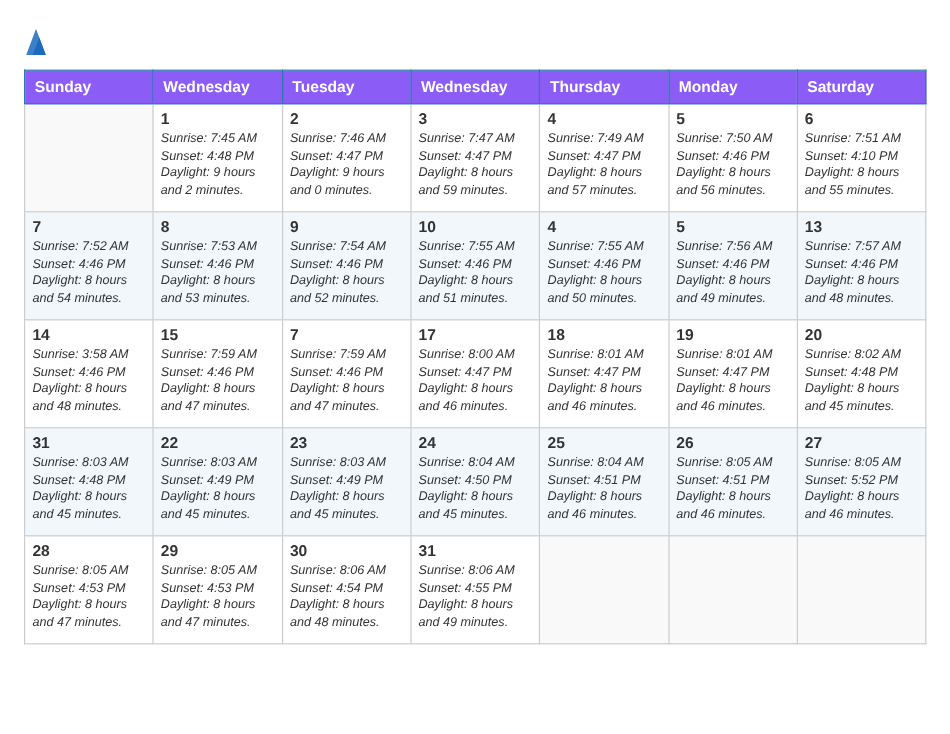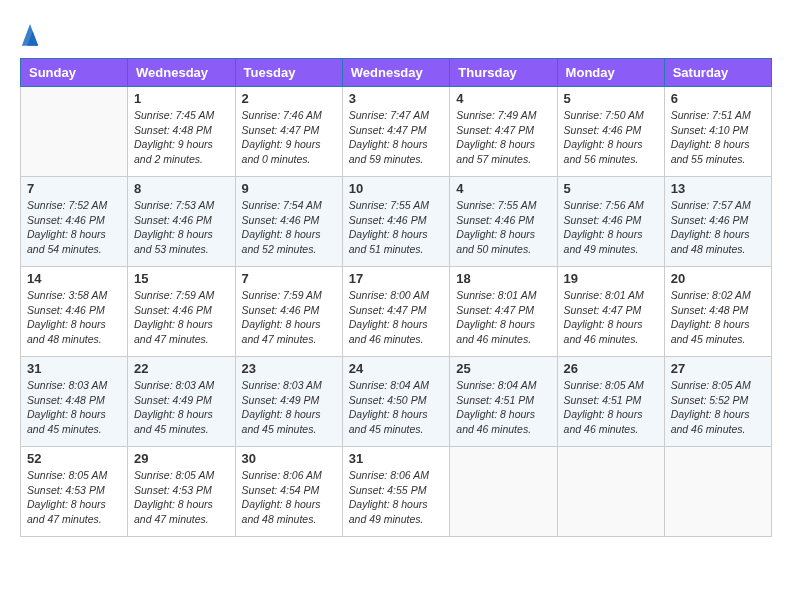--- a/index.html
+++ b/index.html
@@ -315,21 +315,21 @@
         <td>
           <span class="day-number">27</span>
           <div class="day-info">Sunrise: 8:05 AM
 Sunset: 5:52 PM
 Daylight: 8 hours
 and 46 minutes.</div>
         </td>
       </tr>
       <tr>
         <td>
-          <span class="day-number">52</span>
+          <span class="day-number">28</span>
           <div class="day-info">Sunrise: 8:05 AM
 Sunset: 4:53 PM
 Daylight: 8 hours
 and 47 minutes.</div>
         </td>
         <td>
           <span class="day-number">29</span>
           <div class="day-info">Sunrise: 8:05 AM
 Sunset: 4:53 PM
 Daylight: 8 hours

